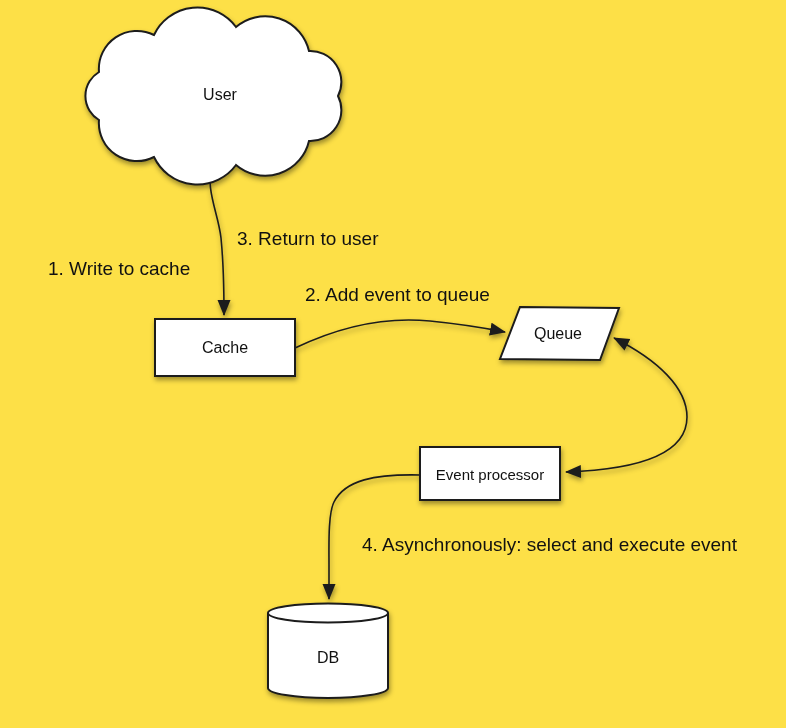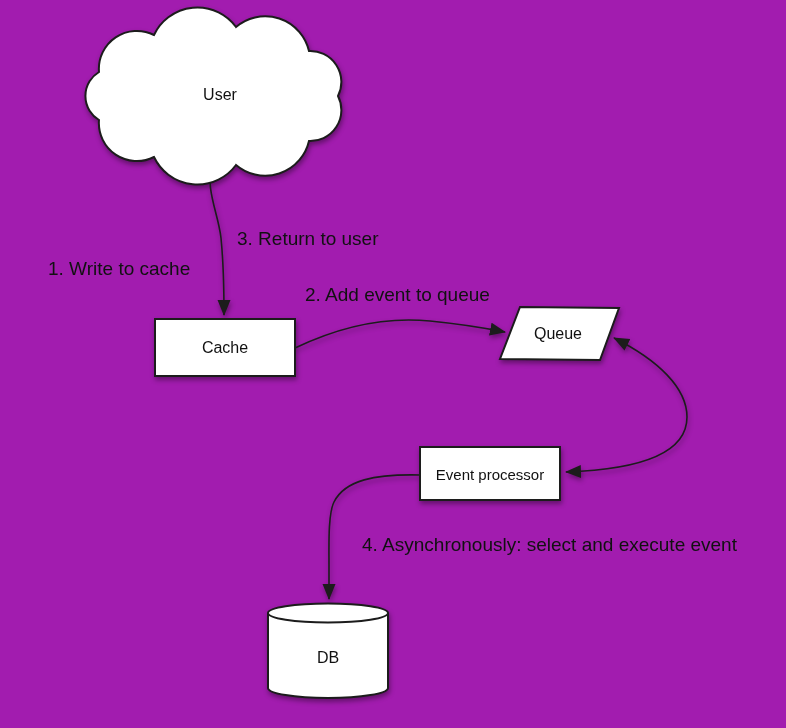--- a/index.html
+++ b/index.html
@@ -5,21 +5,21 @@
   html, body {
     margin: 0;
     padding: 0;
     background: #ffffff;
     font-family: "Liberation Sans", sans-serif;
   }
   .stage {
     position: relative;
     width: 786px;
     height: 728px;
-    background: #a21caf;
+    background: #fde047;
     overflow: hidden;
   }
   svg { display: block; }
   .shape {
     fill: #ffffff;
     stroke: #1c1c1c;
     stroke-width: 2;
   }
   .edge {
     fill: none;

